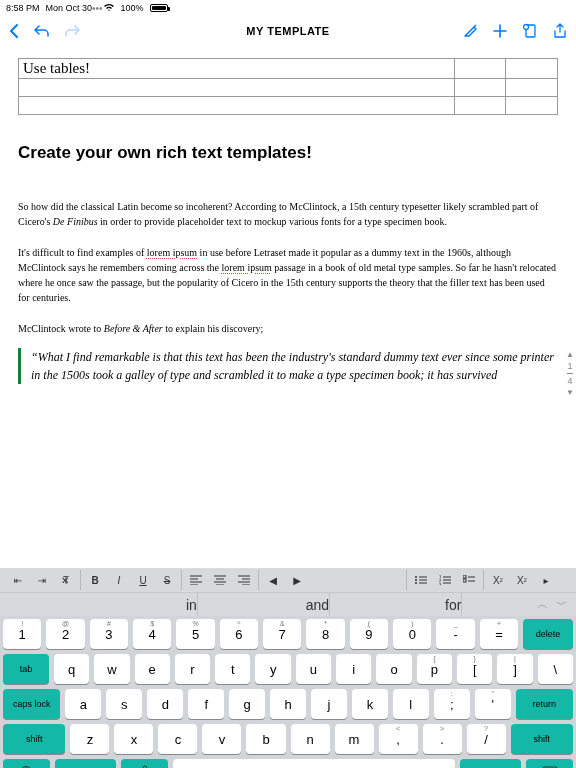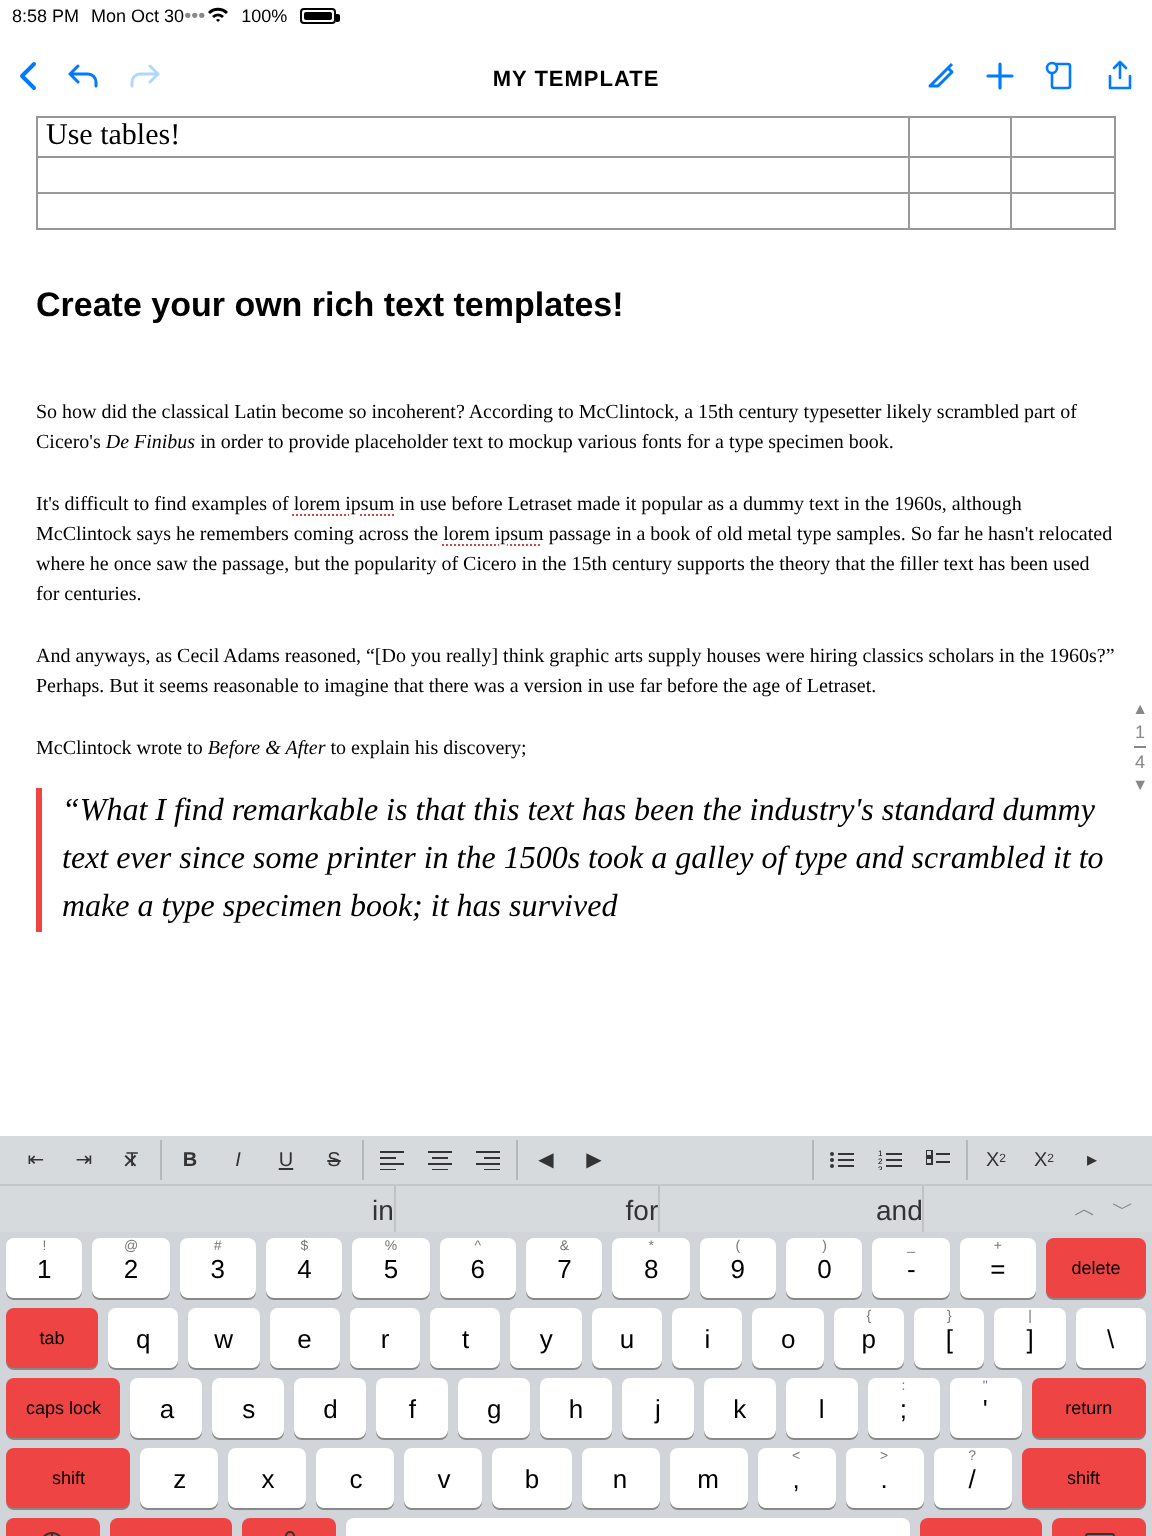--- a/index.html
+++ b/index.html
@@ -14,36 +14,36 @@
   .status { position:absolute; top:0; left:0; right:0; height:16px;
     display:flex; align-items:center; 
     padding:0 6px; font-size:9px; font-weight:500; }
   .status-left, .status-right { display:flex; gap:6px; align-items:center; }
   .battery { width:18px; height:8px; border:1px solid #000; border-radius:2px; position:relative;}
   .battery::after{content:"";position:absolute;right:-3px;top:2px;width:2px;height:4px;background:#000;border-radius:0 1px 1px 0;}
   .battery-fill{position:absolute;inset:1px;background:#000;border-radius:1px;}
 
   
   .nav { position:absolute; top:16px; left:0; right:0; height:30px;
-    display:flex; align-items:flex-end; padding:0 8px; }
+    display:flex; align-items:center; padding:0 8px; }
   .nav-left, .nav-right { display:flex; gap:14px; align-items:center; flex:1; }
   .nav-right { justify-content:flex-end; }
   .nav-title { font-size:11px; font-weight:700; letter-spacing:0.5px; }
   .nav-icon { color:#007aff; display:flex; align-items:center; justify-content:center; }
 
   
   .doc { position:absolute; top:50px; left:0; right:0; bottom:200px;
     padding:8px 18px 0; overflow:hidden; font-family: Georgia, 'Times New Roman', serif;}
   table { width:100%; border-collapse:collapse; margin-bottom:28px; }
   td { border:1px solid #999; height:18px; padding:1px 4px; font-size:15px; }
   .heading { font-family:-apple-system,"Helvetica Neue",Arial,sans-serif;
     font-size:17px; font-weight:700; margin-bottom:36px; }
   .para { font-size:10px; line-height:1.5; margin-bottom:12px;margin-top:16px; }
   .ital { font-style:italic; }
-  .quote { border-left:3px solid #ef4444; padding-left:10px; font-style:italic; font-size:16px; line-height:1.5;}
+  .quote { border-left:3px solid #15803d; padding-left:10px; font-style:italic; font-size:12px; line-height:1.5;}
   .squig { text-decoration: underline dotted #d44; text-underline-offset:2px;}
 
   
   .pageind { position:absolute; right:2px; top:350px; display:flex; flex-direction:column;
     align-items:center; gap:2px; font-size:9px; color:#888; z-index:4;}
   .pageind .arr{font-size:8px;}
 
   
   .fmt { position:absolute; left:0; right:0; height:24px; bottom:176px;
     background:#d7dadd; display:flex; align-items:center;
@@ -64,21 +64,21 @@
 
   
   .kbd { position:absolute; left:0;right:0;bottom:0;height:152px;
     background:#d1d4d9; padding:3px 3px 3px; z-index:5;}
   .krow{display:flex;gap:5px;margin-bottom:5px;height:30px;align-items:stretch;}
   .krow:last-child{height:26px;margin-bottom:0;}
   .key{flex:1;background:#fff;border-radius:4px;box-shadow:0 1px 0 #888;
     display:flex;flex-direction:column;align-items:center;justify-content:center;
     font-size:13px;color:#000;position:relative;}
   .key .alt{position:absolute;top:1px;font-size:7px;color:#777;}
-  .key.mod{background:#ef4444;font-size:9px;}
+  .key.mod{background:#14b8a6;font-size:9px;}
   .key.space{flex:6;}
   .key.wide{flex:1.3;}
   .key.wider{flex:1.6;}
 
   .b{font-weight:700;}
   .i{font-style:italic;}
   .u{text-decoration:underline;}
   .s{text-decoration:line-through;}
 </style>
 </head>
@@ -163,21 +163,20 @@
     <tr>
           <td></td>
           <td></td>
           <td></td>
         </tr>
   </tbody>
     </table>
   <div class="heading">Create your own rich text templates!</div>
   <p class="para"><span>So how did the classical Latin become so incoherent? According to McClintock, a 15th century typesetter likely scrambled part of Cicero's </span><span class="ital">De Finibus</span><span> in order to provide placeholder text to mockup various fonts for a type specimen book.</span></p>
   <p class="para"><span>It's difficult to find examples of </span><span class="squig">lorem ipsum</span><span> in use before Letraset made it popular as a dummy text in the 1960s, although McClintock says he remembers coming across the </span><span class="squig">lorem ipsum</span><span> passage in a book of old metal type samples. So far he hasn't relocated where he once saw the passage, but the popularity of Cicero in the 15th century supports the theory that the filler text has been used for centuries.</span></p>
-  <p class="para">And anyways, as Cecil Adams reasoned, “[Do you really] think graphic arts supply houses were hiring classics scholars in the 1960s?” Perhaps. But it seems reasonable to imagine that there was a version in use far before the age of Letraset.</p>
   <p class="para"><span>McClintock wrote to </span><span class="ital">Before &amp; After</span><span> to explain his discovery;</span></p>
   <div class="quote">“What I find remarkable is that this text has been the industry's standard dummy text ever since some printer in the 1500s took a galley of type and scrambled it to make a type specimen book; it has survived</div>
 </div>
 
 <div class="pageind">
   <span class="arr">▲</span>
   <span>1</span>
   <span style="height:1px;width:6px;background:#888;"></span>
   <span>4</span>
   <span class="arr">▼</span>
@@ -247,22 +246,22 @@
   <div>
       <span>X</span>
       <sub style="font-size:6px;">2</sub>
     </div>
   <div>▸</div>
 </div>
 
 <div class="sugg">
   <div class="sugg-item sugg-blank"></div>
   <div class="sugg-item">in</div>
+  <div class="sugg-item">and</div>
   <div class="sugg-item">for</div>
-  <div class="sugg-item">and</div>
   <div class="sugg-item sugg-blank" style="border-right:none;"></div>
   <div class="sugg-arrows">
     <span>︿</span>
     <span>﹀</span>
   </div>
 </div>
 
 <div class="kbd">
   <div class="krow" id="krow1">
       <div class="key">

